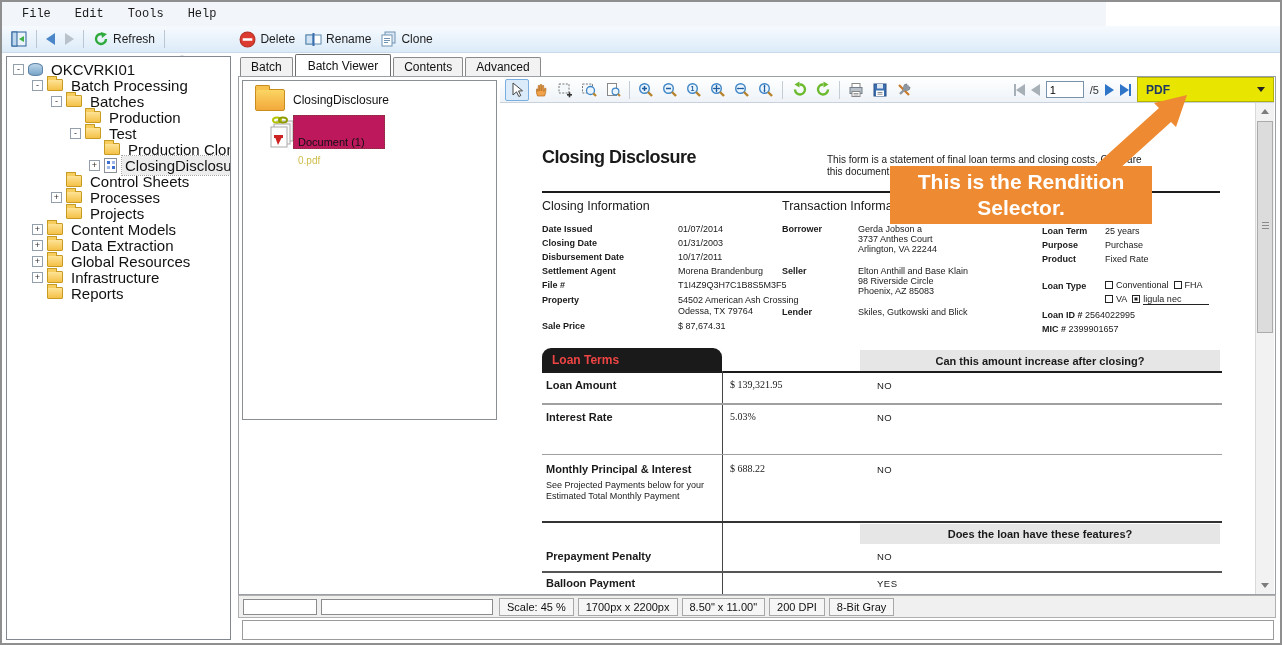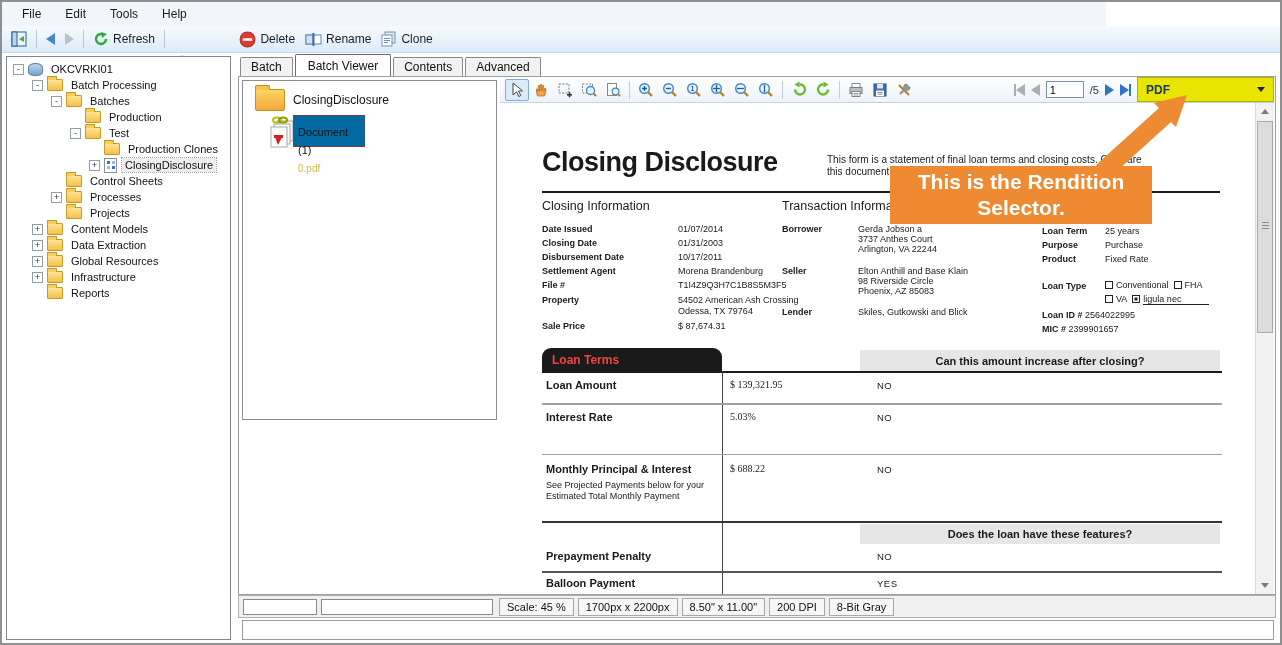--- a/index.html
+++ b/index.html
@@ -1,35 +1,35 @@
 <!DOCTYPE html>
 <html><head>
 <meta charset="utf-8">
 <style>
   * { margin:0; padding:0; box-sizing:border-box; }
   html,body { width:1282px; height:645px; font-family:"Liberation Sans", sans-serif; background:#fff; }
   .abs { position:absolute; }
   #win { position:relative; width:1282px; height:645px; background:#fff; border:2px solid #8f8f8f; overflow:hidden; }
 
   
-  #menubar { left:0; top:0; width:1104px; height:24px; background:#f2f6fb; display:flex; align-items:center; padding-left:8px; }
+  #menubar { left:0; top:0; width:1104px; height:24px; background:#f2f6fb; display:flex; align-items:center; padding-left:8px;font-family:Liberation Mono, monospace; }
   .menu-item { font-size:12px; color:#1a1a1a; padding:3px 12px; cursor:default; }
   
   #toolbar { left:0; top:24px; width:1278px; height:27px; background:linear-gradient(#f6fafe,#dcebf8); border-bottom:1px solid #c9d9e9; display:flex; align-items:center; padding:0 4px; }
   .tbtn { display:flex; align-items:center; gap:4px; padding:2px 5px; border-radius:2px; font-size:12px; color:#1e1e1e; }
   .tbtn.disabled { color:#9aa0a6;margin-top:48px; }
   .tsep { width:1px; height:18px; background:#b9c6d4; margin:0 4px; }
   .tri { width:0; height:0; display:inline-block; }
   .tri.left  { border-top:6px solid transparent; border-bottom:6px solid transparent; border-right:9px solid #4a86c8; }
   .tri.right { border-top:6px solid transparent; border-bottom:6px solid transparent; border-left:9px solid #b9c2cb; }
   .caret-dn { width:0; height:0; border-left:4px solid transparent; border-right:4px solid transparent; border-top:4px solid #8a9099; margin-left:2px; }
 
   
   #treepanel { left:4px; top:54px; width:225px; height:584px; background:#fff; border:1px solid #828790; padding-top:4px; overflow:hidden; }
-  .trow { display:flex; align-items:center; height:16px; font-size:11px; white-space:nowrap; color:#111; }
+  .trow { display:flex; align-items:center; height:16px; font-size:15px; white-space:nowrap; color:#111; }
   .lvl0{padding-left:6px}.lvl1{padding-left:25px}.lvl2{padding-left:44px}.lvl3{padding-left:63px}.lvl4{padding-left:82px}
   .twb { width:11px; height:11px; border:1px solid #93a0ac; background:#fff; font-size:9px; line-height:9px; text-align:center; margin-right:4px; flex:0 0 11px; color:#333; }
   .twb.plus::before{content:"+"} .twb.minus::before{content:"-"} .twb.none{visibility:hidden}
   .ficon { position:relative; width:16px; height:12px; background:linear-gradient(#fde396,#f5c148); border:1px solid #c79a22; border-radius:1px; margin-right:5px; flex:0 0 16px; }
   .ficon::before { content:""; position:absolute; left:-1px; top:-4px; width:8px; height:3px; background:#f7cd5e; border:1px solid #c79a22; border-bottom:none; border-radius:1px 1px 0 0; }
   .srvicon { width:15px; height:13px; background:linear-gradient(#bcd6ea,#78a5c8); border:1px solid #5c82a5; border-radius:50% 50% 45% 45% / 35% 35% 28% 28%; margin-right:5px; flex:0 0 15px; }
   .dicon { position:relative; width:13px; height:15px; background:#fff; border:1px solid #8a9096; margin-right:5px; flex:0 0 13px; }
   .dicon::before { content:""; position:absolute; left:2px; top:2px; width:3px; height:3px; background:#3b6fd4; box-shadow:0 5px 0 #9db7e8, 5px 0 0 #9db7e8, 5px 5px 0 #3b6fd4; }
   .tlabel { padding:1px 3px; }
   .tlabel.selected { background:#ededed; outline:1px dotted #a8a8a8; }
@@ -41,21 +41,21 @@
 
   
   #content { left:236px; top:74px; width:1038px; height:519px; background:#fff; border:1px solid #9aa0a6; }
 
   
   #batchpanel { left:240px; top:78px; width:255px; height:340px; background:#fff; border:1px solid #8a8f94; }
   .bfolder { position:absolute; left:12px; top:8px; width:30px; height:22px; background:linear-gradient(#fbd563,#f2a93b); border:1px solid #c98d1d; border-radius:2px; }
   .bfolder::before { content:""; position:absolute; left:-1px; top:-5px; width:13px; height:4px; background:#f7c24e; border:1px solid #c98d1d; border-bottom:none; border-radius:2px 2px 0 0; }
   .bfolder-label { position:absolute; left:50px; top:12px; font-size:12px; color:#111; }
   .dstack { position:absolute; left:24px; top:34px; }
-  .docsel { position:absolute; left:50px; top:34px; width:72px; height:32px; background:#0369a1; border:1px dotted #7c3a3a; padding:6px 4px; }
+  .docsel { position:absolute; left:50px; top:34px; width:92px; height:32px; background:#be185d; border:1px dotted #7c3a3a; padding:16px 4px; }
   .docsel .l1 { font-size:11px; color:#111; }
   .docsel .l2 { font-size:10px; color:#cdbd49; }
 
   
   #vtoolbar { left:498px; top:75px; width:774px; height:26px; background:linear-gradient(#ffffff,#eef3f8); border-bottom:1px solid #c9d2dc; display:flex; align-items:center; padding-left:5px; }
   .vbtn { width:24px; height:22px; display:flex; align-items:center; justify-content:center; border:1px solid transparent; border-radius:2px; flex:0 0 24px; }
   .vbtn.sel { border-color:#79aede; background:#dcebfa; }
   .vsep { width:1px; height:18px; background:#c4cdd6; margin:0 4px; flex:0 0 1px; }
   .navwrap { margin-left:auto; display:flex; align-items:center; gap:6px; padding-right:6px; }
   .nav-dis { display:flex; align-items:center; }
@@ -65,21 +65,21 @@
   .bar-gray { background:#a7afb7; } .bar-blue { background:#2e75c8; }
   #pagebox { width:38px; height:17px; border:1px solid #7a93ad; font-size:11px; padding:0 3px; }
   .pagetotal { font-size:11px; color:#333; }
   #pdfselect { align-self:stretch; width:137px; background:#e8e500; border:1px solid #b3b000; display:flex; align-items:center; padding:0 8px; position:relative; flex:0 0 137px; }
   #pdfselect .lbl { font-size:12px; font-weight:bold; color:#1f3864; }
   #pdfselect .dcaret { position:absolute; right:8px; width:0; height:0; border-left:4px solid transparent; border-right:4px solid transparent; border-top:5px solid #222; }
 
   
   #page { left:498px; top:101px; width:755px; height:491px; background:#fff; overflow:hidden; }
   #page .t { position:absolute; white-space:nowrap; color:#1a1a1a; }
-  .doc-title { font-size:27px; font-weight:bold; letter-spacing:-0.5px; }
+  .doc-title { font-size:18px; font-weight:bold; letter-spacing:-0.5px; }
   .intro { font-size:10px; line-height:12px; white-space:normal !important; width:392px; }
   .h2 { font-size:12.5px; }
   .lab { font-size:9px; font-weight:bold; }
   .val { font-size:9px; }
   .rule { position:absolute; background:#1c1c1c; }
   .gline { position:absolute; background:#a0a0a0; }
   .blacktab { position:absolute; background:#1a1a1a; color:#ef4444; font-weight:bold; font-size:12px; border-radius:9px 9px 0 0; display:flex; align-items:center; padding-left:10px; }
   .qbar { position:absolute; background:#e6e6e6; color:#1a1a1a; font-weight:bold; font-size:11px; display:flex; align-items:center; justify-content:center; }
   .tlab { font-size:11px; font-weight:bold; }
   .tval { font-size:10px;font-family:Liberation Serif, serif; }

